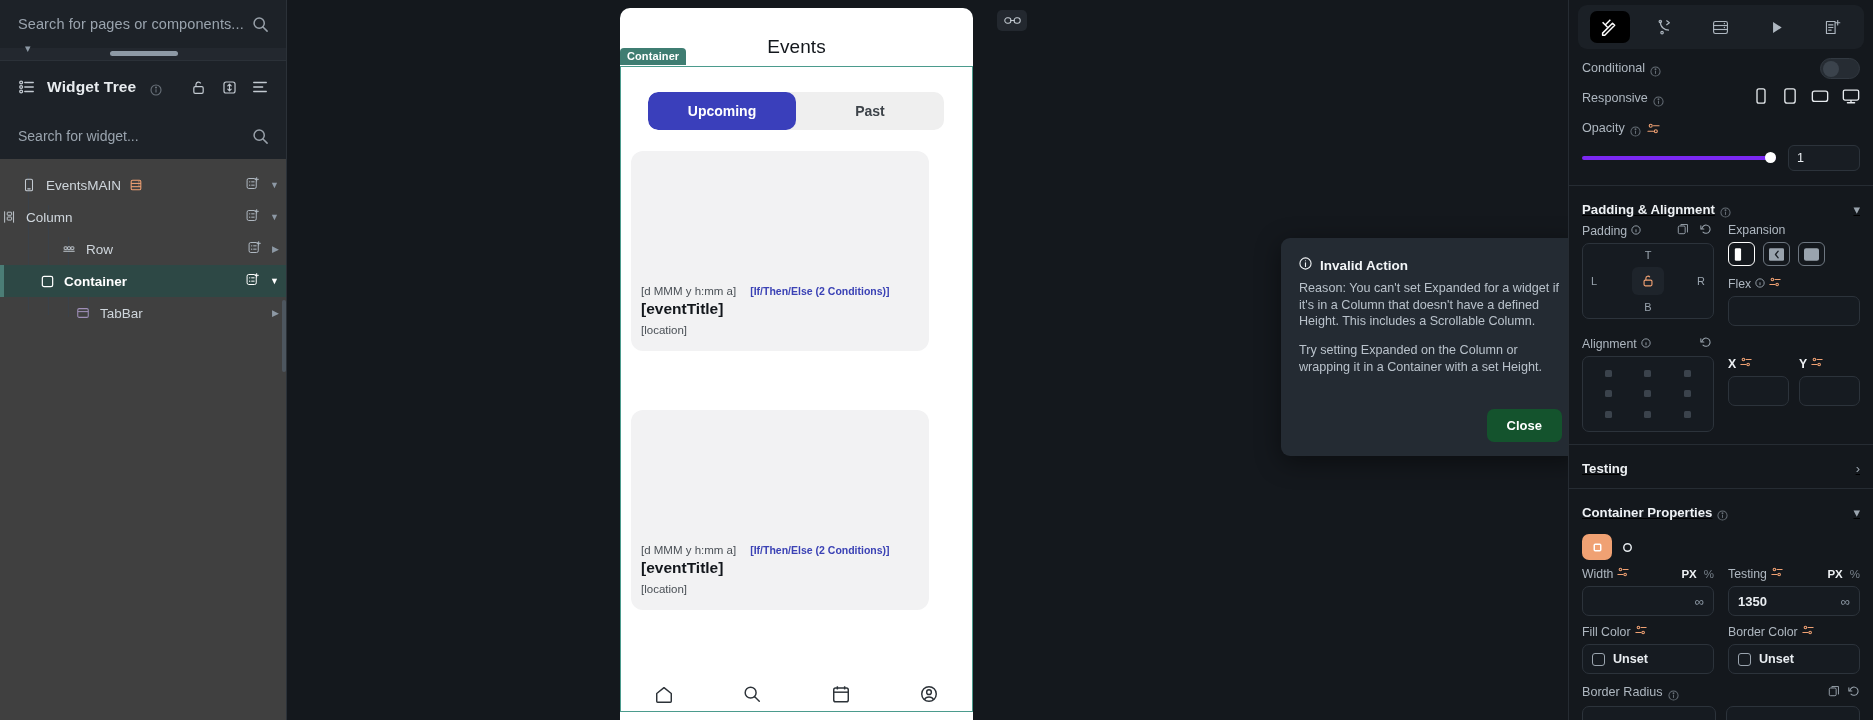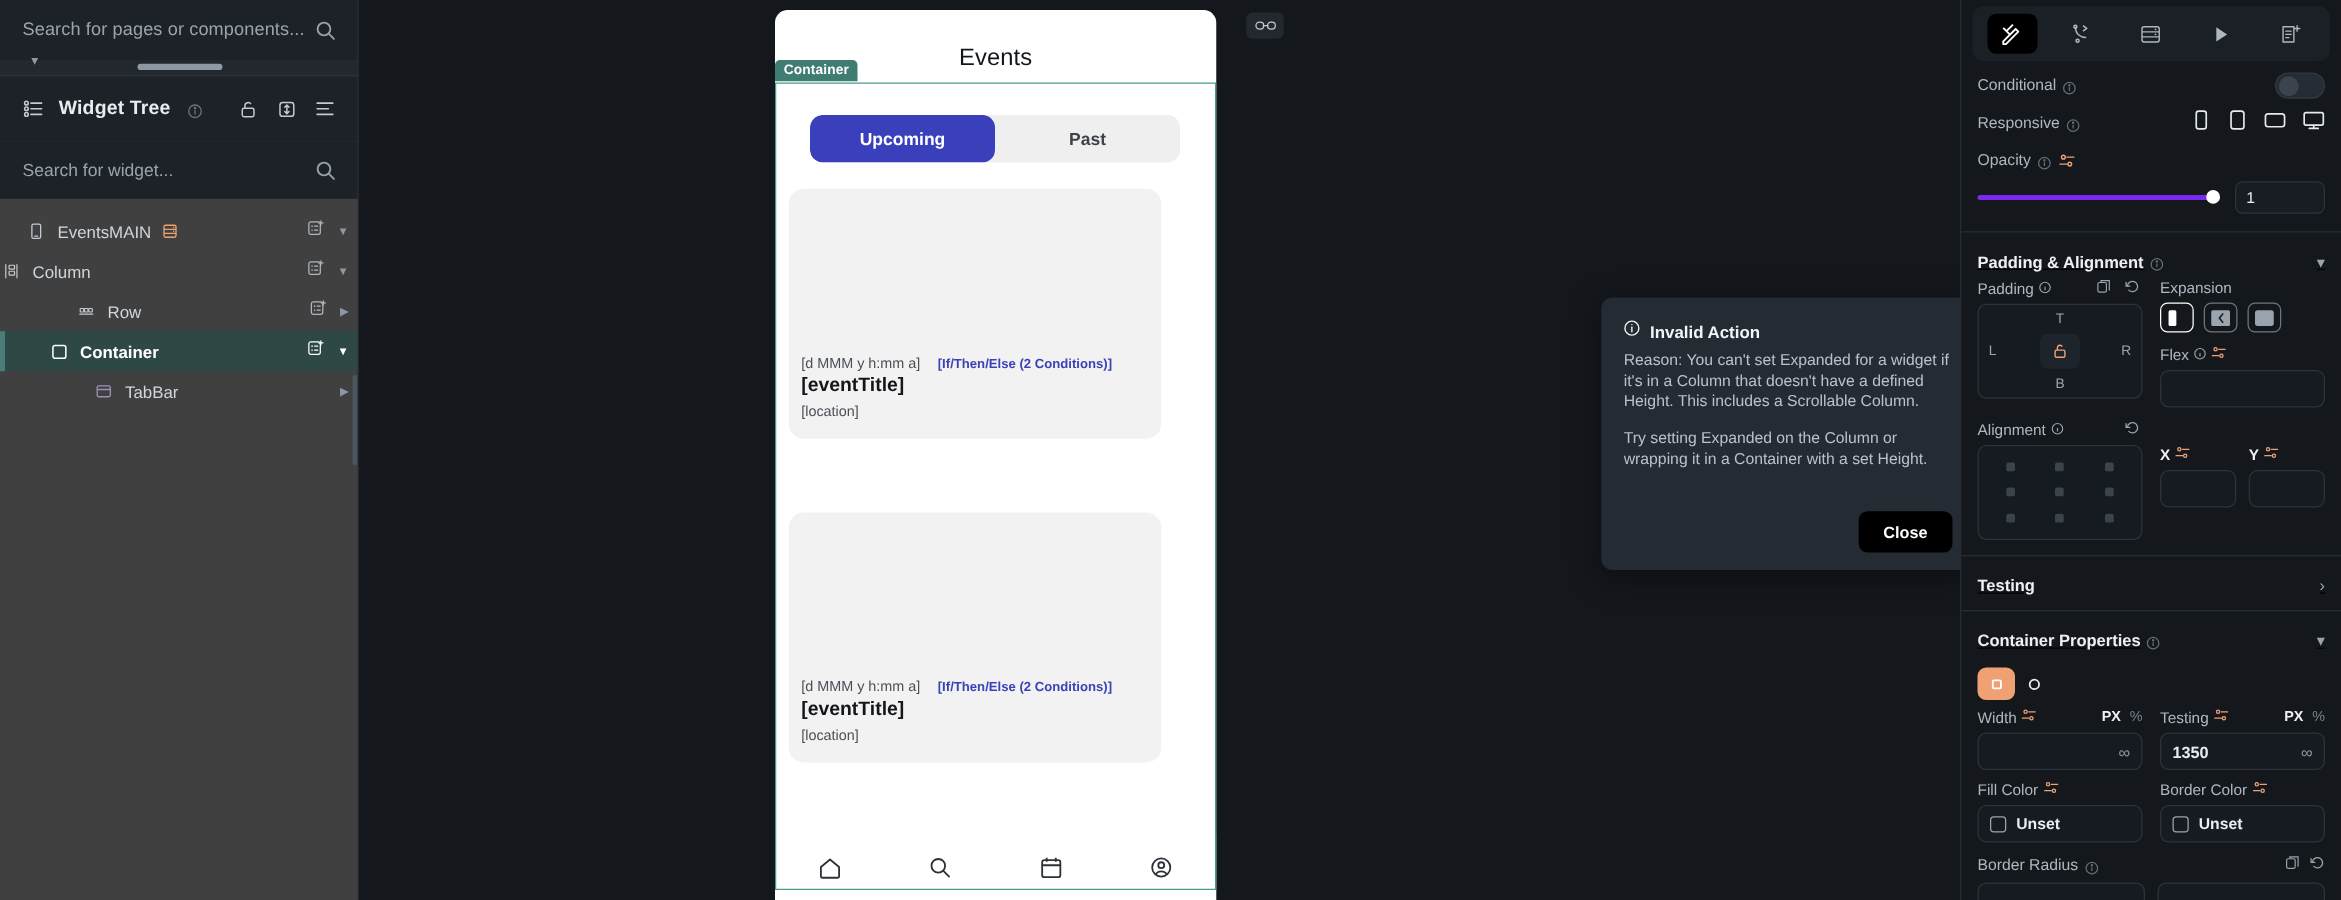--- a/index.html
+++ b/index.html
@@ -143,21 +143,21 @@
     border-radius: 9px; padding: 18px 18px 12px 18px;
     box-shadow: 0 6px 26px rgba(0,0,0,.45);
   }
   .dlg-head { display:flex; align-items:center; gap: 8px; margin-bottom: 6px;}
   .dlg-title { font-size: 13.5px; font-weight:700; color:#f2f5f7; }
   .dlg-body { font-size: 12.6px; line-height: 1.33; color:#b9c2cb; }
   .dlg-body p { margin-bottom: 12px; }
   .dlg-body p:last-child { margin-bottom: 0; }
   .dlg-foot { position:absolute; right: 18px; bottom: 14px; }
   .close-btn {
-    background:#000000; color:#ffffff; font-size:13px; font-weight:700;
+    background:#14532d; color:#ffffff; font-size:13px; font-weight:700;
     border:none; border-radius:7px; padding: 9px 20px; cursor:pointer;
   }
 
   
   .right-panel {
     width: 305px; flex: 0 0 305px; height: 720px; background: #14181d;
     border-left: 1px solid #262c33; overflow: hidden; position: relative;
   }
   .rp-toolbar {
     height: 44px; margin: 5px 9px 0 9px; background: #1b2026; border-radius: 9px;

